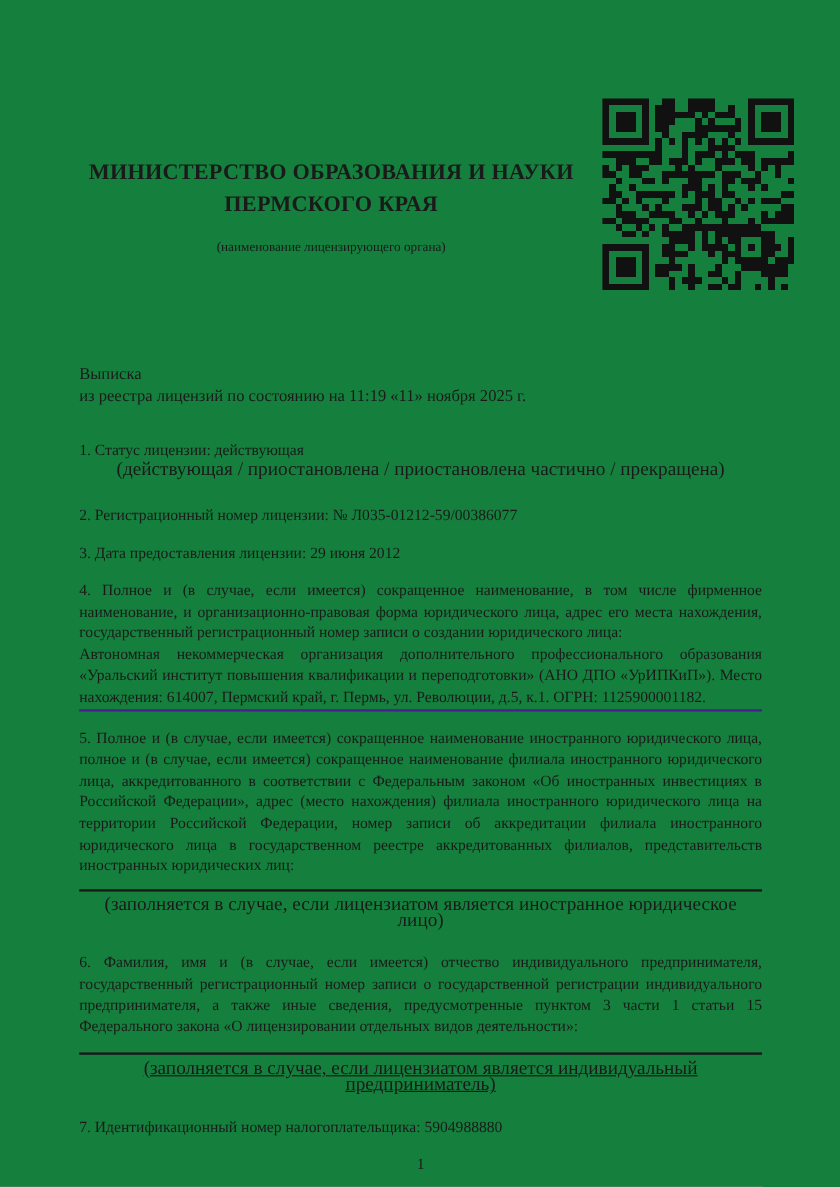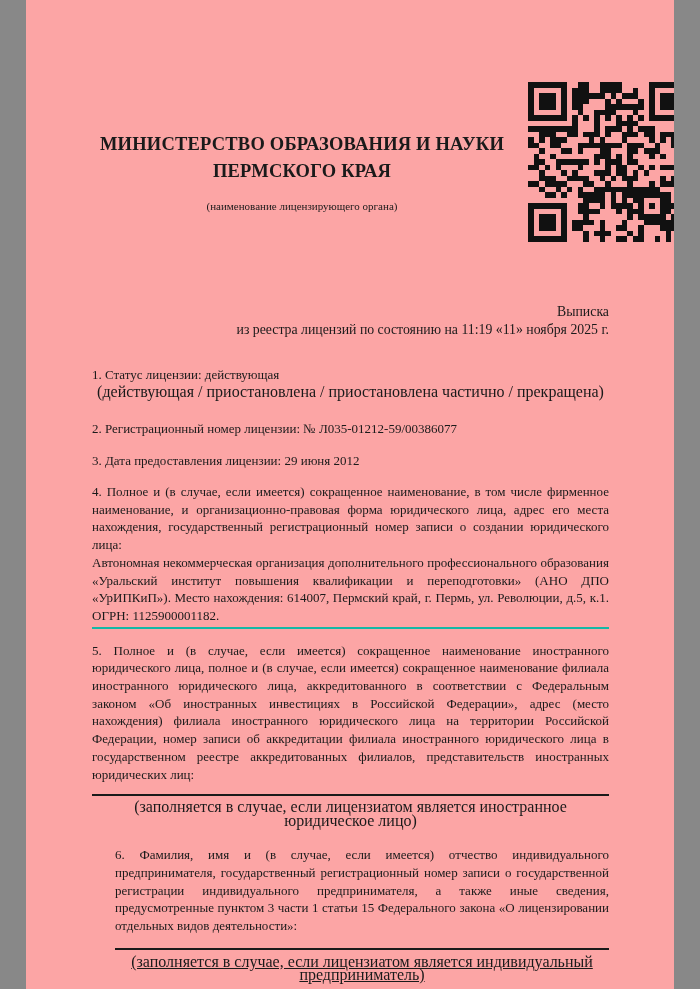--- a/index.html
+++ b/index.html
@@ -1,53 +1,53 @@
 <!DOCTYPE html>
 <html><head>
 <meta charset="utf-8">
 <style>
   html,body{margin:0;padding:0;background:#888;}
   .page{
     position:relative;
-    width:648px;height:989px;
+    width:700px;height:989px;
     margin:0 auto;
-    background:#fca5a5;
+    background:#15803d;
     font-family:"Liberation Serif","DejaVu Serif",serif;
     color:#1a1a1a;
     overflow:hidden;
     box-sizing:border-box;
   }
   .content{padding:0 65px 0 66px;}
   .header{position:relative;height:303px;}
   .title-block{
     position:absolute;top:131px;left:0;width:420px;
     text-align:center;
   }
   .ministry-name{
     font-weight:bold;font-size:18.5px;line-height:27px;
     letter-spacing:.2px;
   }
   .ministry-caption{font-size:11px;line-height:13px;margin-top:15px;}
   .qr{position:absolute;left:502px;top:82px;width:160px;height:160px;}
-  .subtitle{text-align:right;font-size:13.8px;line-height:17.7px;}
+  .subtitle{text-align:left;font-size:13.8px;line-height:17.7px;}
   .body-text{font-size:13px;line-height:17.7px;margin:0;}
   .justify{text-align:justify;}
   .note{
     font-size:16px;line-height:13.5px;text-align:center;margin:1px 0 0 0;
   }
-  .ruled{border-bottom:2px solid #14b8a6;padding-bottom:2px;}
+  .ruled{border-bottom:2px solid #4c1d95;padding-bottom:2px;}
   .blank-rule{height:9px;border-bottom:2px solid #1a1a1a;}
   .item1{margin-top:28px;}
   .item2{margin-top:21px;}
   .item3{margin-top:15px;}
   .item4{margin-top:13px;}
   .item5{margin-top:13px;}
   .item5 .blank-rule{margin-top:2px;}
   .note5{margin-top:4px;}
-  .item6{margin-top:19px;margin-left:23px;}
+  .item6{margin-top:19px;}
   .item6 .blank-rule{margin-top:3px;height:10px;}
   .note6{margin-top:5px;text-decoration:underline;}
   .item7{margin-top:19px;}
   .page-number{margin-top:14px;text-align:center;font-size:13px;}
 </style>
 </head>
 <body>
 
 <div class="page">
 

